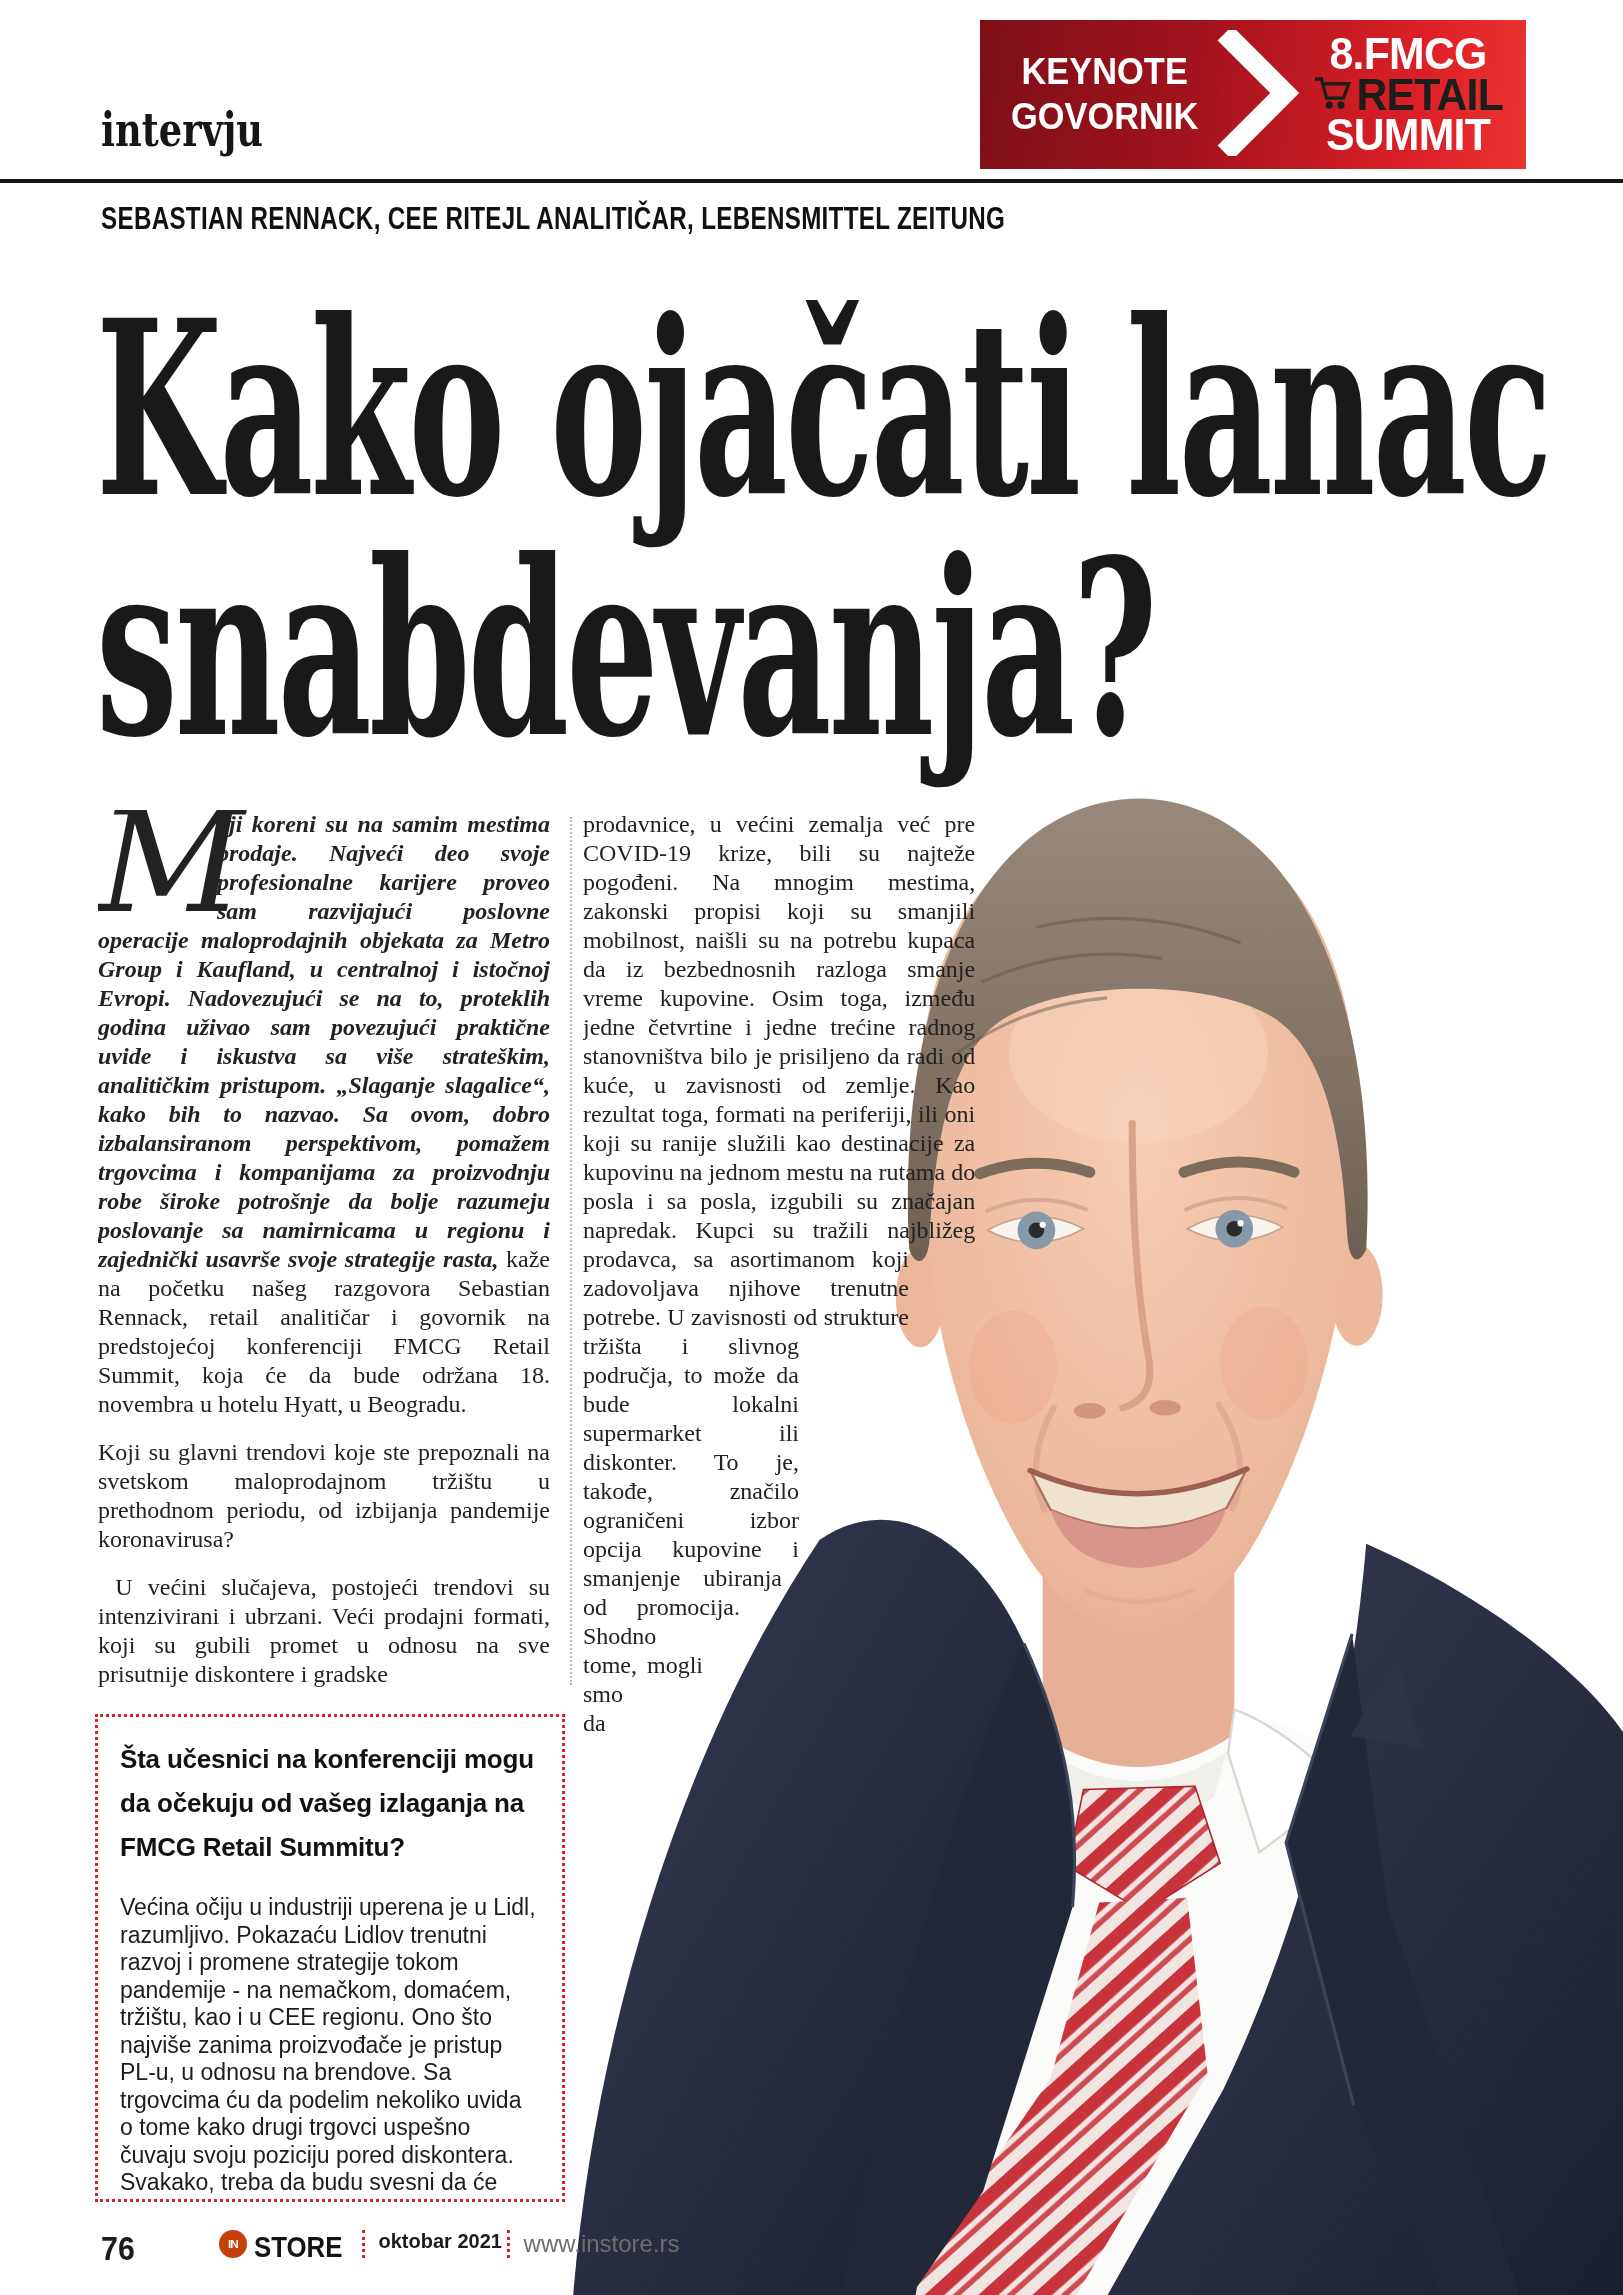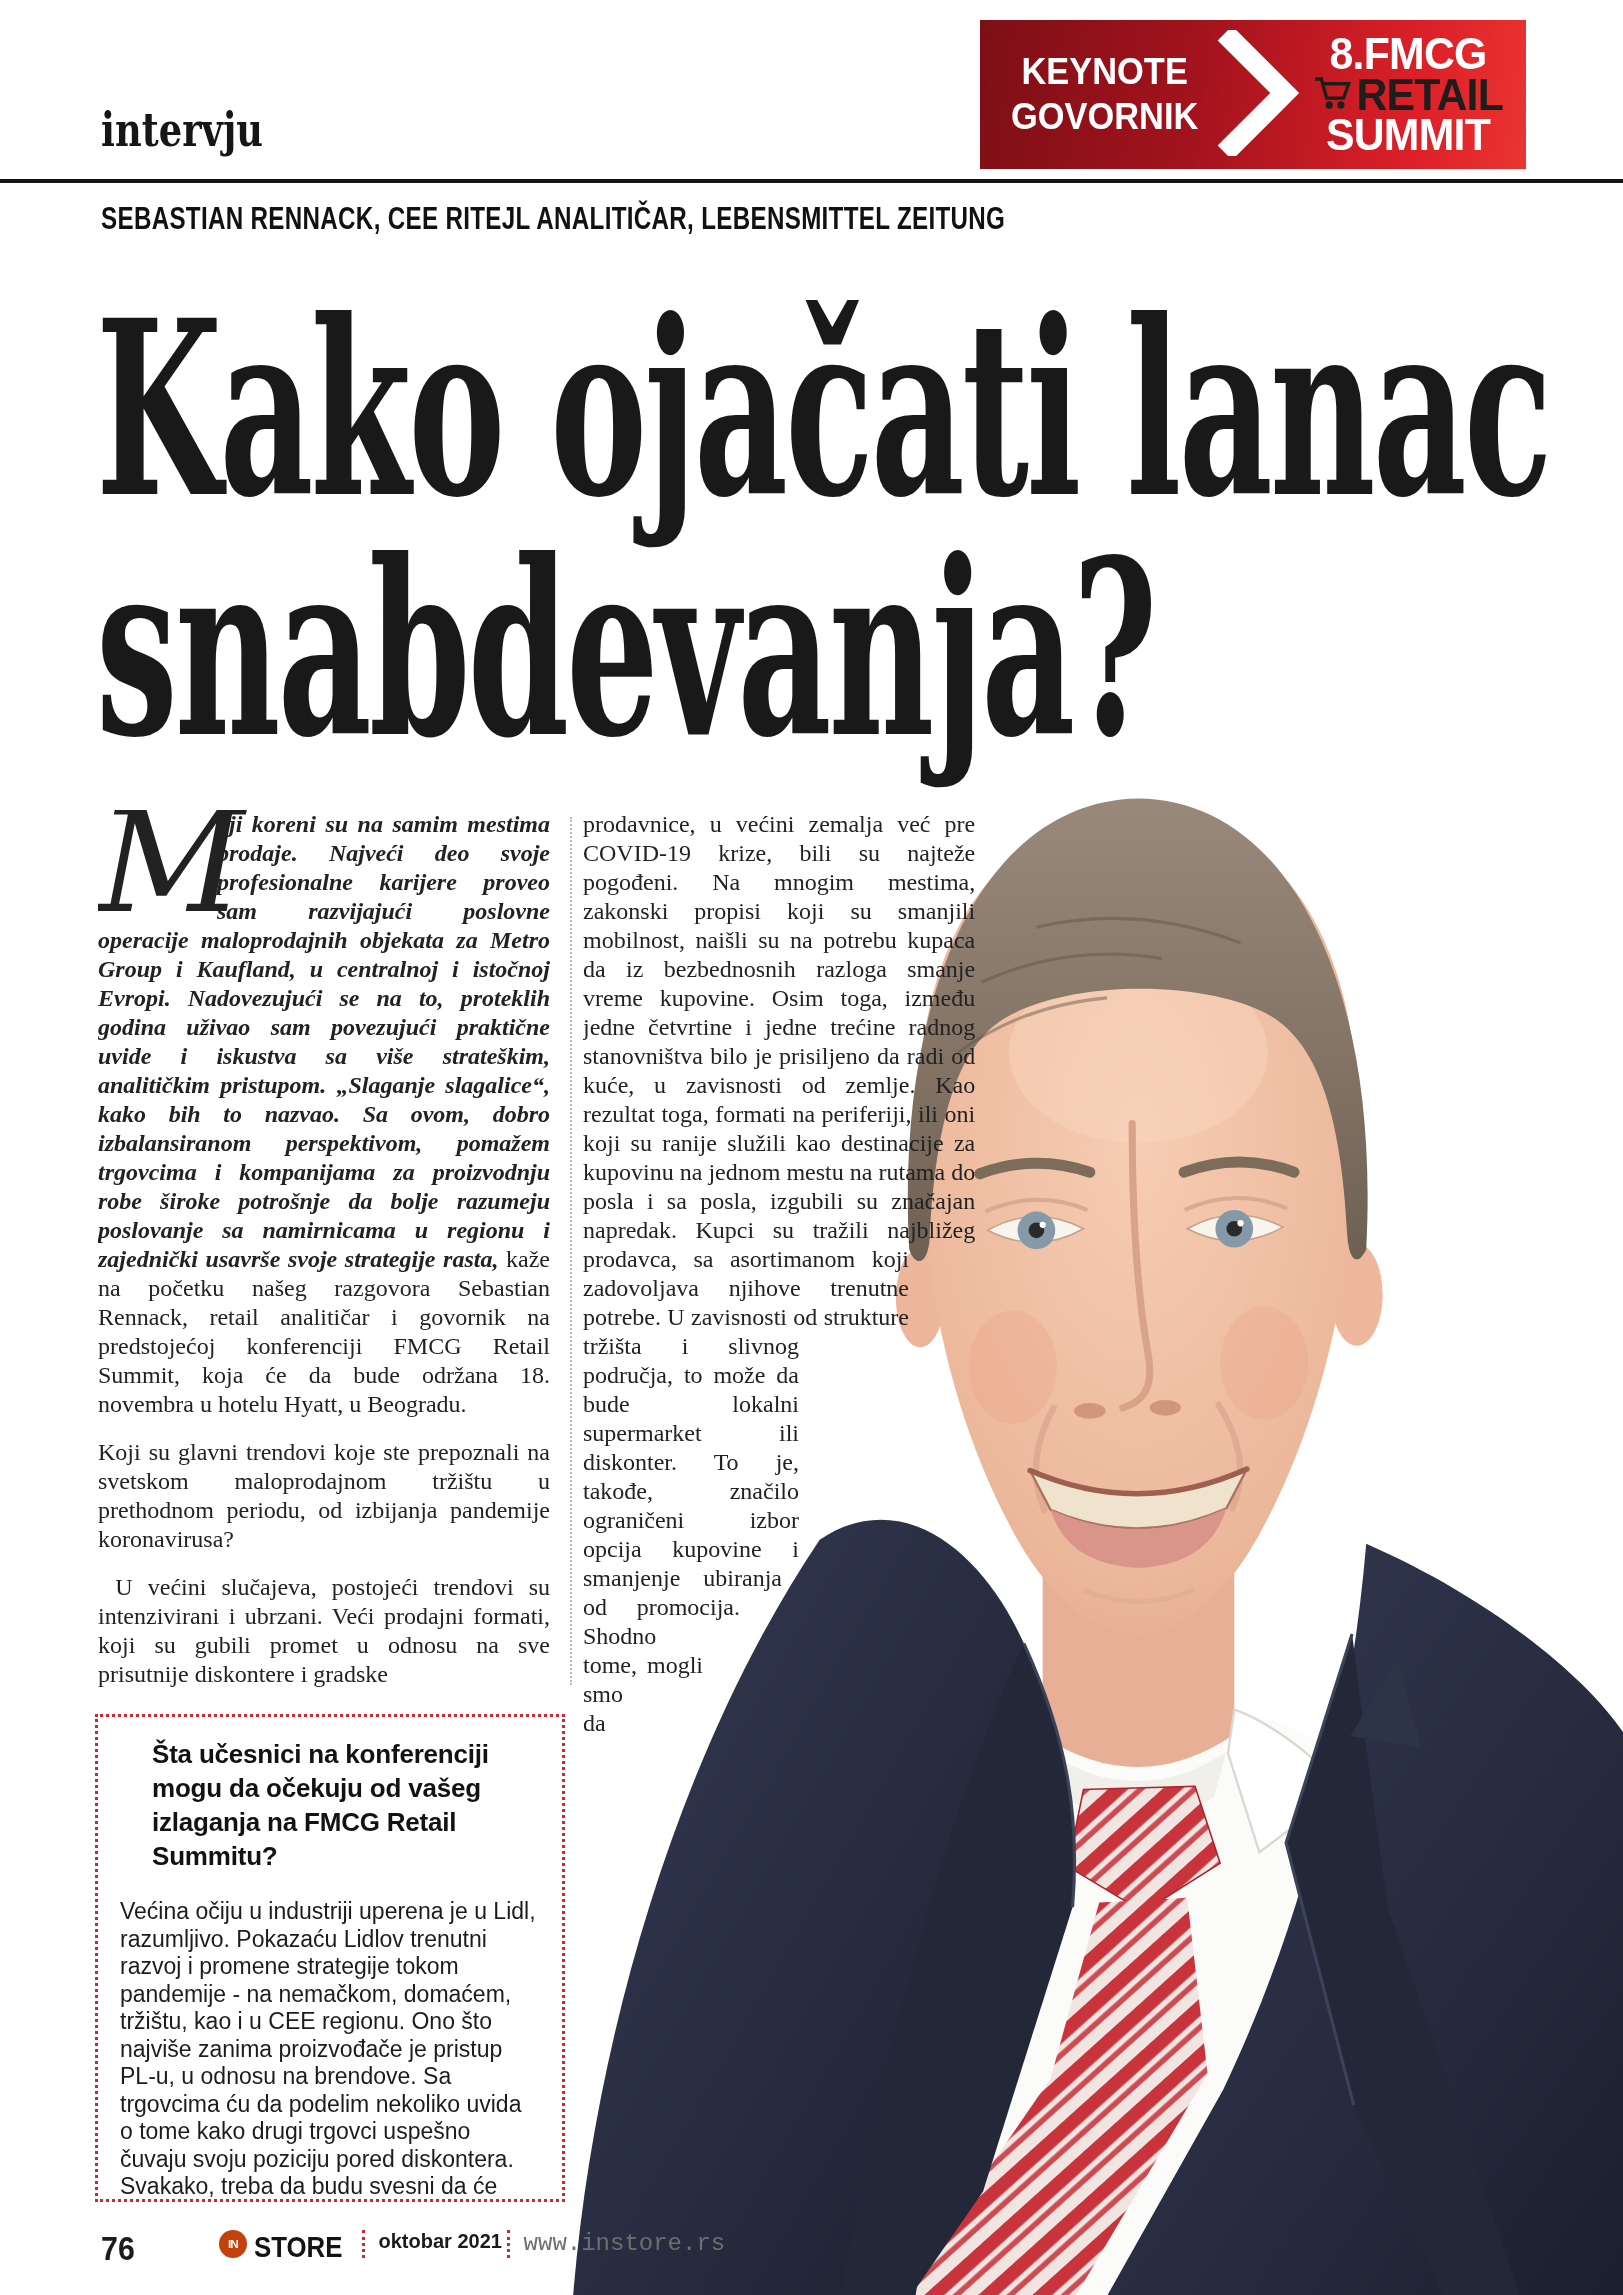--- a/index.html
+++ b/index.html
@@ -55,37 +55,37 @@
   .col-divider{
     position:absolute;left:570px;top:817px;height:868px;width:0;
     border-left:2.4px dotted #b9b9b9;z-index:1;
   }
   
   .quote-box{
     position:absolute;left:95px;top:1714px;width:470px;height:488px;box-sizing:border-box;
     border:3.9px dotted #d2262e;padding:20.4px 22px 15.7px 22px;background:#fff;z-index:3;
     font-family:"Liberation Sans",sans-serif;overflow:hidden;
   }
-  .qb-title{font-weight:bold;font-size:26px;line-height:34px;letter-spacing:-0.2px;color:#121212;margin-left:32px;}
+  .qb-title{font-weight:bold;font-size:26px;line-height:44px;letter-spacing:-0.2px;color:#121212;}
   .qb-body{margin-top:25px;font-size:23px;line-height:27.5px;color:#1c1c1c;}
   
   .footer{
     position:absolute;left:101px;top:2230px;height:44px;display:flex;z-index:4;
     font-family:"Liberation Sans",sans-serif;white-space:nowrap;
   }
   .page-number{font-weight:bold;font-size:33px;transform:scaleX(.92);transform-origin:left center;width:118px;color:#1b1b1b;}
   .logo-circle{
     width:28px;height:28px;border-radius:50%;background:#c2410c;color:#fff;
     display:flex;align-items:center;justify-content:center;
     font-size:11.8px;font-weight:bold;letter-spacing:-0.8px;flex:0 0 auto;
   }
   .store-name{font-weight:bold;font-size:30px;margin-left:7px;transform:scaleX(.86);transform-origin:left center;color:#141414;}
   .f-sep{border-left:3.1px dotted #d2262e;height:28px;margin:0 14px 0 4.7px;}
   .issue{font-weight:bold;font-size:20px;color:#1b1b1b;}
-  .website{font-size:24px;color:#6e6e6e;font-family:Liberation Mono, monospace;}
+  .website{font-size:24px;color:#6e6e6e;}
   
   .portrait{position:absolute;left:471px;top:613px;width:1152px;height:1683px;z-index:1;}
 </style>
 </head>
 <body>
 
 <div class="page">
 
   <div class="kicker">intervju</div>
   <div class="header-rule"></div>

